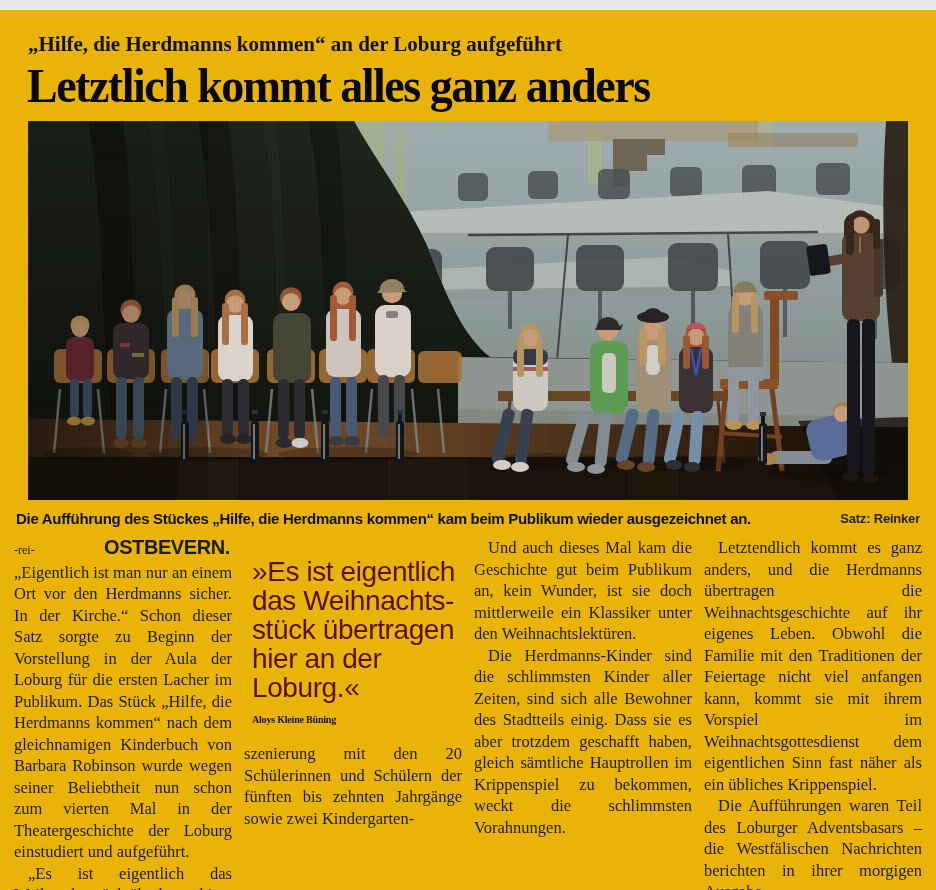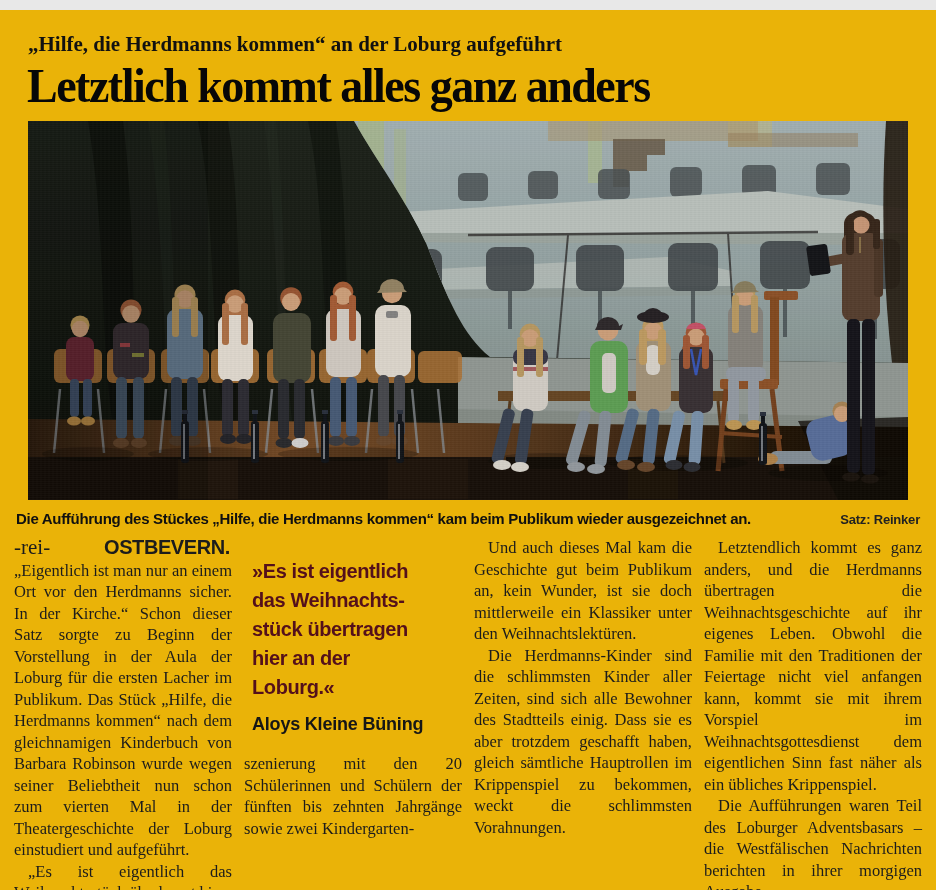--- a/index.html
+++ b/index.html
@@ -23,46 +23,46 @@
     background:#10140f;overflow:hidden;
   }
   .photo-wrap svg{display:block;width:100%;height:100%;}
   .grain{
     position:absolute;inset:0;pointer-events:none;opacity:.5;
     background:
       repeating-linear-gradient(0deg, rgba(255,255,255,.035) 0 1px, rgba(0,0,0,.04) 1px 2px),
       repeating-linear-gradient(90deg, rgba(255,255,255,.02) 0 2px, rgba(0,0,0,.02) 2px 4px);
   }
   .caption-row{
-    display:flex;justify-content:space-between;align-items:flex-end;
+    display:flex;justify-content:space-between;align-items:center;
     margin:10px 0 10px 0;padding:0 2px;
     font-family:"Liberation Sans", sans-serif;
   }
   .caption{font-weight:700;font-size:15px;letter-spacing:-0.3px;color:#101010;}
   .credit{font-weight:700;font-size:13px;letter-spacing:-0.2px;color:#222;white-space:nowrap;margin-left:16px;}
   .columns{display:flex;gap:12px;}
   .col{width:218px;flex:0 0 218px;}
   .body-p{
     margin:0;font-size:16.5px;line-height:21.5px;text-align:justify;
     color:#1c1c1c;
   }
   .body-p.indent{text-indent:14px;}
-  .byline{font-family:"Liberation Serif", serif;font-size:21px;}
+  .byline{font-family:"Liberation Serif", serif;font-size:12px;}
   .dateline{
     font-family:"Liberation Sans", sans-serif;font-weight:700;font-size:20px;
     letter-spacing:-0.4px;margin:0 2px;
   }
   .pullquote{margin:20px 0 18px 8px;}
   .q-line{
-    font-family:"Liberation Sans", sans-serif;font-weight:700;
-    font-size:20px;line-height:29px;letter-spacing:-0.4px;color:#54101b;
+    font-family:"Liberation Sans", sans-serif;font-weight:400;
+    font-size:28px;line-height:29px;letter-spacing:-0.4px;color:#54101b;
   }
   .q-attr{
-    font-family:Liberation Sans, sans-serif;font-weight:700;
-    font-size:18px;color:#161616;margin-top:12px;letter-spacing:-0.2px;
+    font-family:Liberation Serif, serif;font-weight:700;
+    font-size:10px;color:#161616;margin-top:12px;letter-spacing:-0.2px;
   }
 </style>
 </head>
 <body>
 
 <div class="page">
   <div class="inner">
 
     <div class="kicker">„Hilfe, die Herdmanns kommen“ an der Loburg aufgeführt</div>
     <h1 class="headline">Letztlich kommt alles ganz anders</h1>

